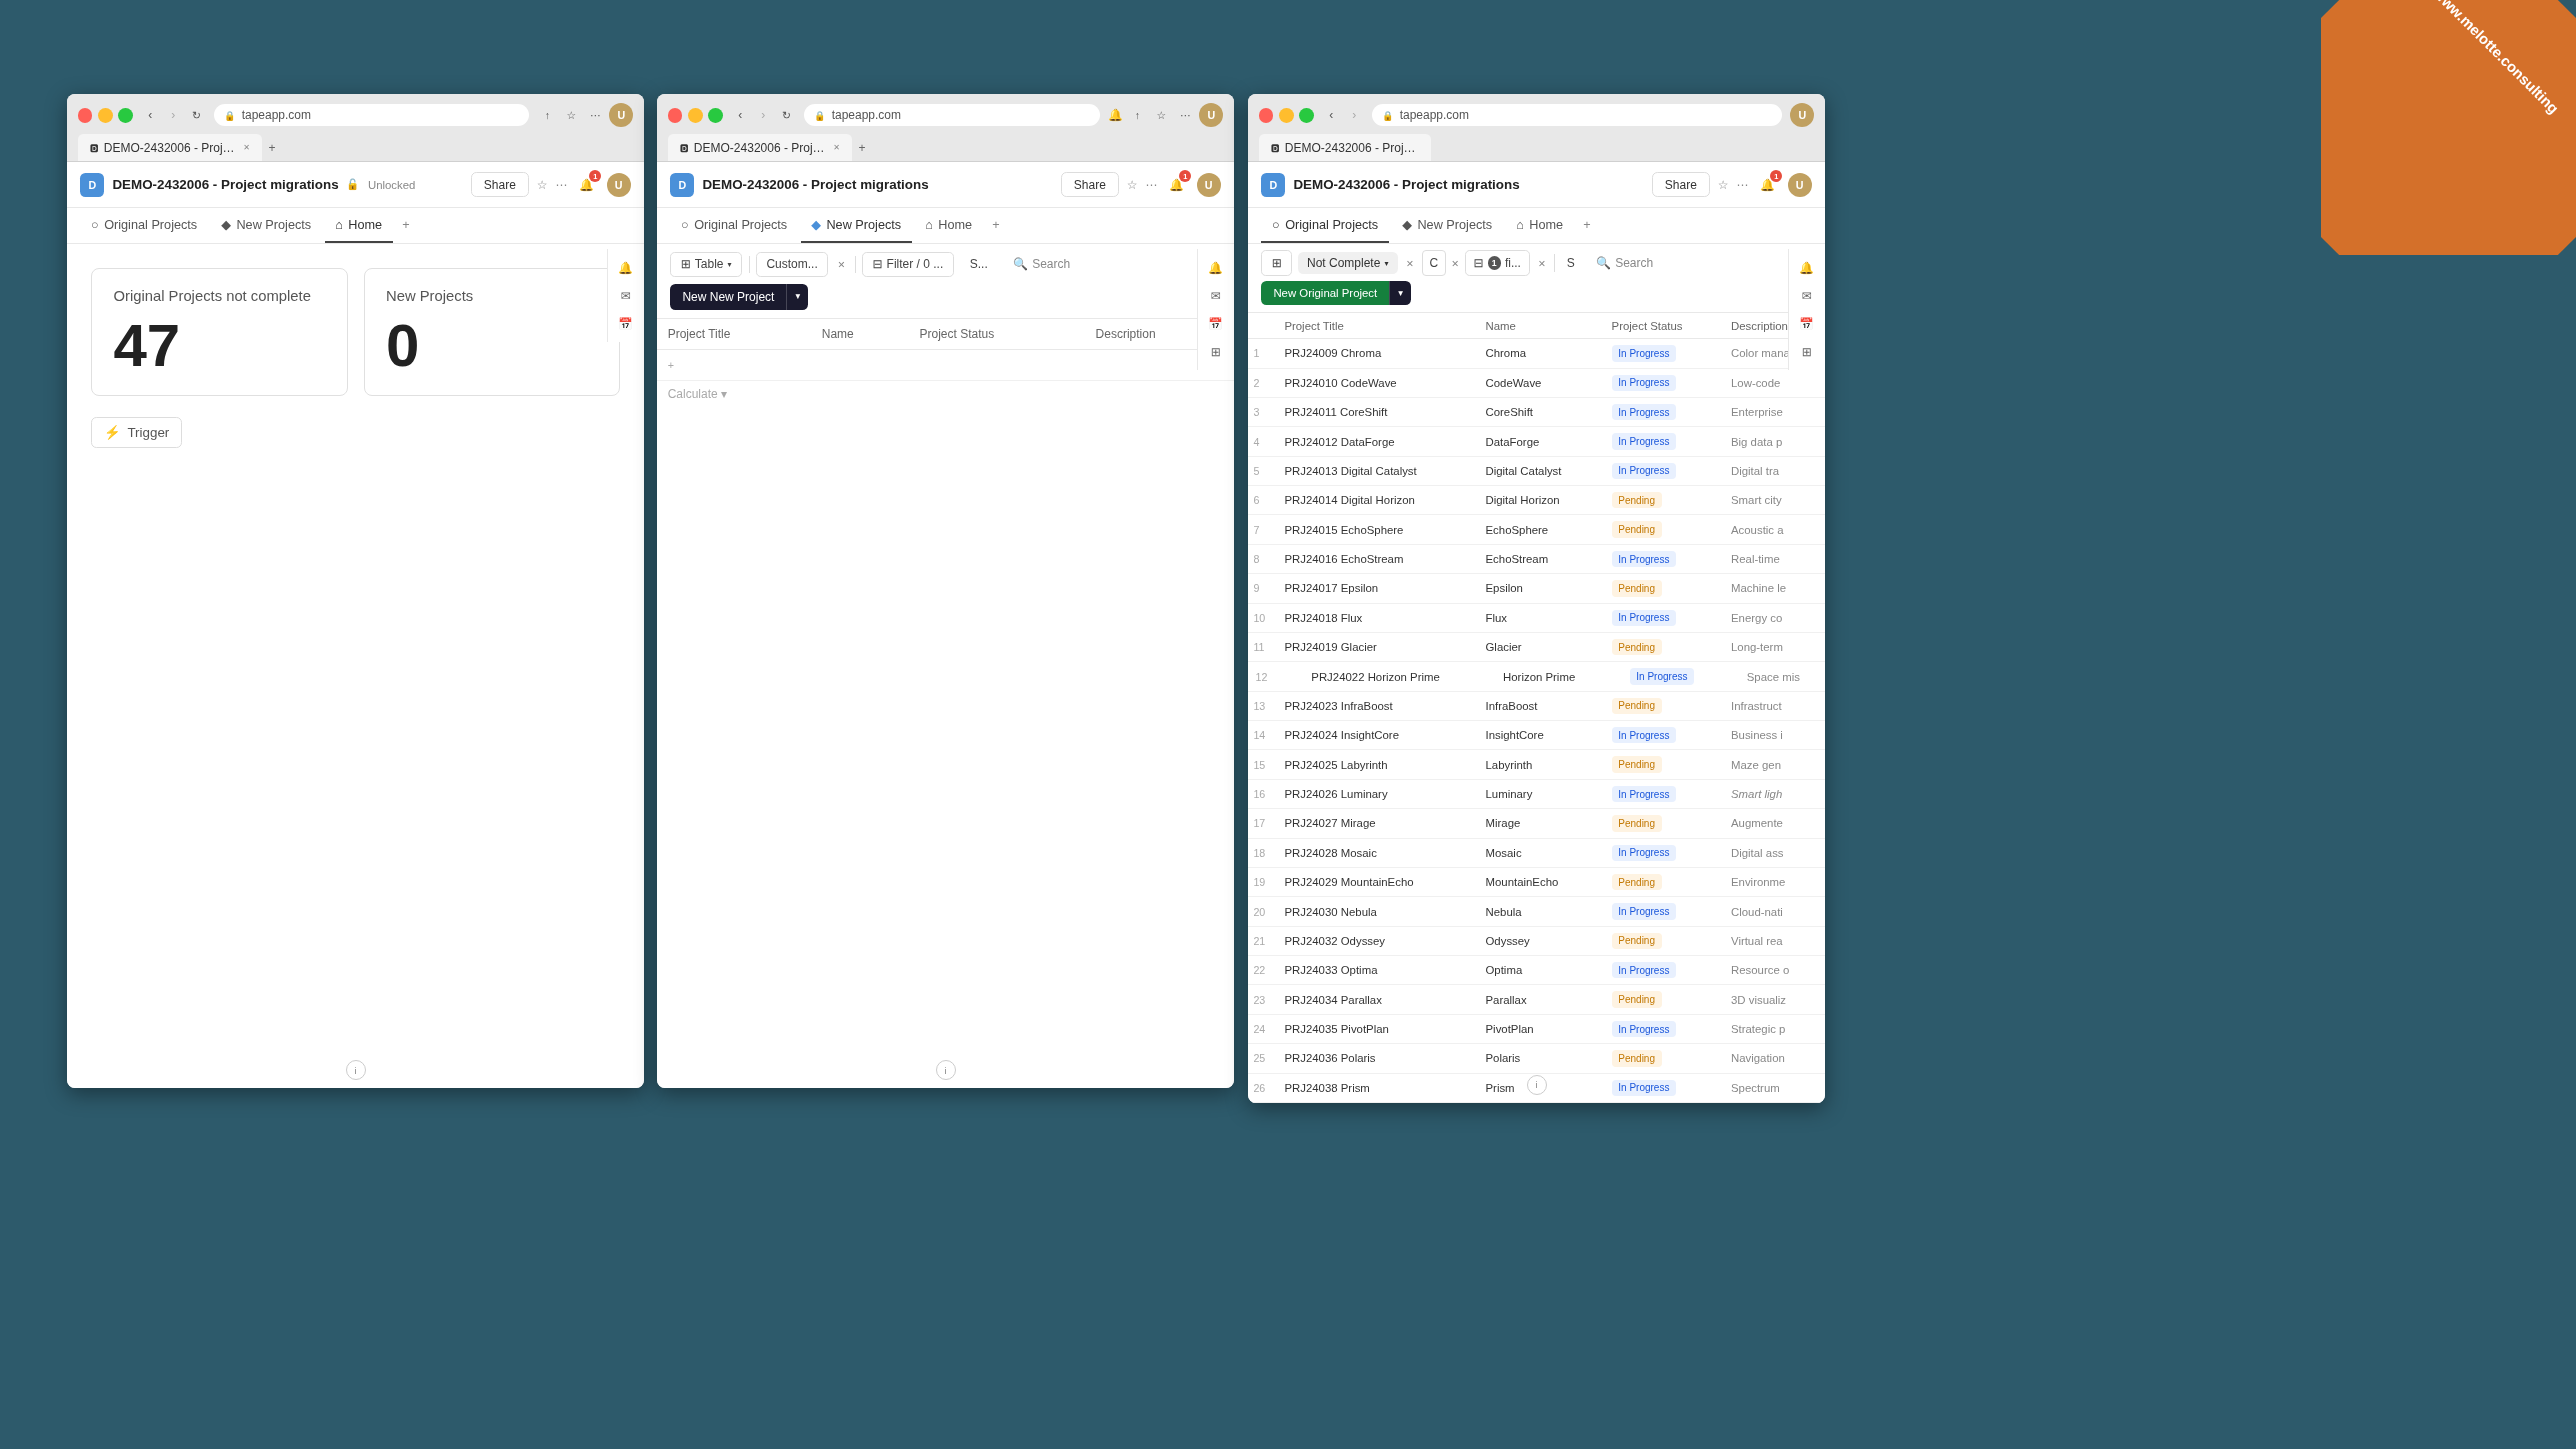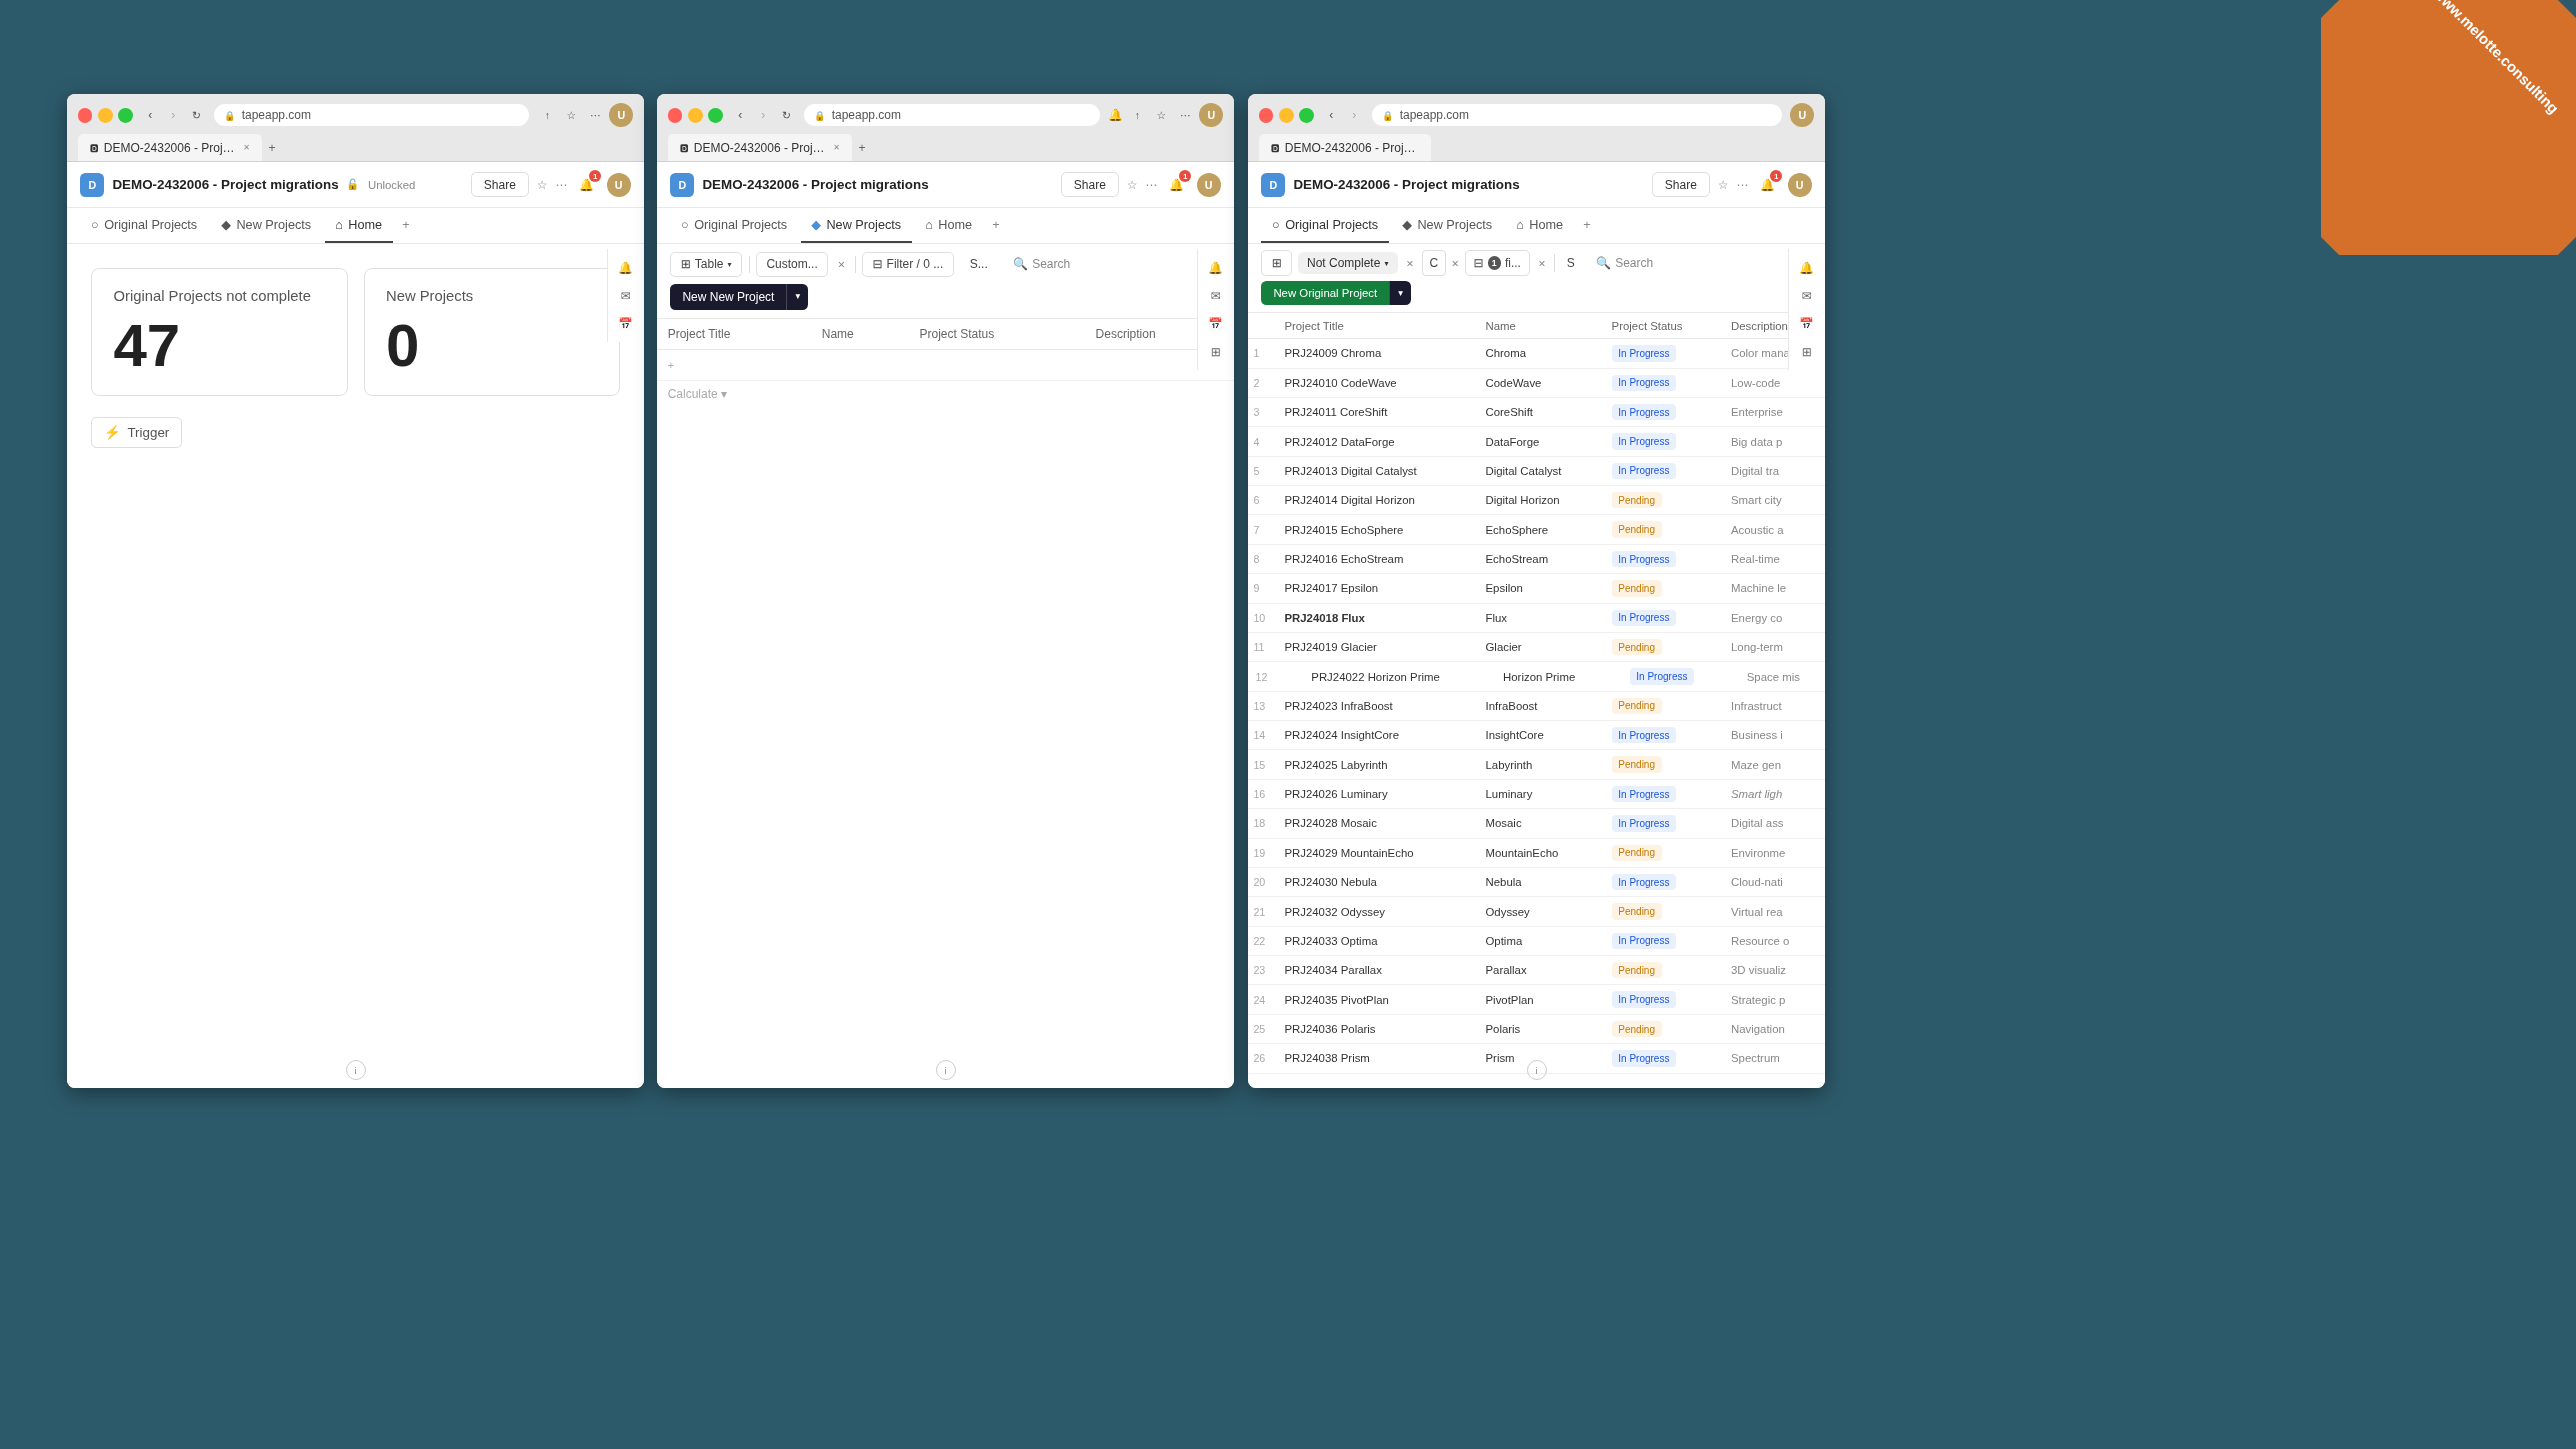--- a/index.html
+++ b/index.html
@@ -468,21 +468,21 @@
       <td style="padding:6px 5.4px;border-bottom:0.7px solid #f0f0f0;color:#aaa;font-size:10.7px;width:27px;">9</td>
       <td style="padding:6px 9.4px;border-bottom:0.7px solid #f0f0f0;color:#333;font-size:11.4px;white-space:nowrap;overflow:hidden;text-overflow:ellipsis;max-width:161px;">PRJ24017 Epsilon</td>
       <td style="padding:6px 9.4px;border-bottom:0.7px solid #f0f0f0;color:#333;font-size:11.4px;white-space:nowrap;overflow:hidden;text-overflow:ellipsis;max-width:121px;">Epsilon</td>
       <td style="padding:6px 9.4px;border-bottom:0.7px solid #f0f0f0;">
         <span style="display:inline-flex;align-items:center;padding:2.7px 6.7px;border-radius:4px;font-size:10px;font-weight:500;background:#fef3e2;color:#c27803;">Pending</span>
       </td>
       <td style="padding:6px 9.4px;border-bottom:0.7px solid #f0f0f0;color:#888;font-size:11.4px;white-space:nowrap;overflow:hidden;text-overflow:ellipsis;max-width:94px;">Machine le</td>
     </tr>
             <tr style="cursor: pointer;">
       <td style="padding:6px 5.4px;border-bottom:0.7px solid #f0f0f0;color:#aaa;font-size:10.7px;width:27px;">10</td>
-      <td style="padding:6px 9.4px;border-bottom:0.7px solid #f0f0f0;color:#333;font-size:11.4px;white-space:nowrap;overflow:hidden;text-overflow:ellipsis;max-width:161px;font-weight:bold;">PRJ24018 Flux</td>
+      <td style="padding:6px 9.4px;border-bottom:0.7px solid #f0f0f0;color:#333;font-size:11.4px;white-space:nowrap;overflow:hidden;text-overflow:ellipsis;max-width:161px;">PRJ24018 Flux</td>
       <td style="padding:6px 9.4px;border-bottom:0.7px solid #f0f0f0;color:#333;font-size:11.4px;white-space:nowrap;overflow:hidden;text-overflow:ellipsis;max-width:121px;">Flux</td>
       <td style="padding:6px 9.4px;border-bottom:0.7px solid #f0f0f0;">
         <span style="display:inline-flex;align-items:center;padding:2.7px 6.7px;border-radius:4px;font-size:10px;font-weight:500;background:#e8f0fe;color:#1a56db;">In Progress</span>
       </td>
       <td style="padding:6px 9.4px;border-bottom:0.7px solid #f0f0f0;color:#888;font-size:11.4px;white-space:nowrap;overflow:hidden;text-overflow:ellipsis;max-width:94px;">Energy co</td>
     </tr>
             <tr style="cursor: pointer;">
       <td style="padding:6px 5.4px;border-bottom:0.7px solid #f0f0f0;color:#aaa;font-size:10.7px;width:27px;">11</td>
       <td style="padding:6px 9.4px;border-bottom:0.7px solid #f0f0f0;color:#333;font-size:11.4px;white-space:nowrap;overflow:hidden;text-overflow:ellipsis;max-width:161px;">PRJ24019 Glacier</td>
       <td style="padding:6px 9.4px;border-bottom:0.7px solid #f0f0f0;color:#333;font-size:11.4px;white-space:nowrap;overflow:hidden;text-overflow:ellipsis;max-width:121px;">Glacier</td>
@@ -528,20 +528,29 @@
       <td style="padding:6px 9.4px;border-bottom:0.7px solid #f0f0f0;color:#888;font-size:11.4px;white-space:nowrap;overflow:hidden;text-overflow:ellipsis;max-width:94px;">Maze gen</td>
     </tr>
             <tr style="cursor: pointer;">
       <td style="padding:6px 5.4px;border-bottom:0.7px solid #f0f0f0;color:#aaa;font-size:10.7px;width:27px;">16</td>
       <td style="padding:6px 9.4px;border-bottom:0.7px solid #f0f0f0;color:#333;font-size:11.4px;white-space:nowrap;overflow:hidden;text-overflow:ellipsis;max-width:161px;">PRJ24026 Luminary</td>
       <td style="padding:6px 9.4px;border-bottom:0.7px solid #f0f0f0;color:#333;font-size:11.4px;white-space:nowrap;overflow:hidden;text-overflow:ellipsis;max-width:121px;">Luminary</td>
       <td style="padding:6px 9.4px;border-bottom:0.7px solid #f0f0f0;">
         <span style="display:inline-flex;align-items:center;padding:2.7px 6.7px;border-radius:4px;font-size:10px;font-weight:500;background:#e8f0fe;color:#1a56db;">In Progress</span>
       </td>
       <td style="padding:6px 9.4px;border-bottom:0.7px solid #f0f0f0;color:#888;font-size:11.4px;white-space:nowrap;overflow:hidden;text-overflow:ellipsis;max-width:94px;font-style:italic;">Smart ligh</td>
+    </tr>
+            <tr style="cursor: pointer;">
+      <td style="padding:6px 5.4px;border-bottom:0.7px solid #f0f0f0;color:#aaa;font-size:10.7px;width:27px;">17</td>
+      <td style="padding:6px 9.4px;border-bottom:0.7px solid #f0f0f0;color:#333;font-size:11.4px;white-space:nowrap;overflow:hidden;text-overflow:ellipsis;max-width:161px;">PRJ24027 Mirage</td>
+      <td style="padding:6px 9.4px;border-bottom:0.7px solid #f0f0f0;color:#333;font-size:11.4px;white-space:nowrap;overflow:hidden;text-overflow:ellipsis;max-width:121px;">Mirage</td>
+      <td style="padding:6px 9.4px;border-bottom:0.7px solid #f0f0f0;">
+        <span style="display:inline-flex;align-items:center;padding:2.7px 6.7px;border-radius:4px;font-size:10px;font-weight:500;background:#fef3e2;color:#c27803;">Pending</span>
+      </td>
+      <td style="padding:6px 9.4px;border-bottom:0.7px solid #f0f0f0;color:#888;font-size:11.4px;white-space:nowrap;overflow:hidden;text-overflow:ellipsis;max-width:94px;">Augmente</td>
     </tr>
             <tr style="cursor: pointer;">
       <td style="padding:6px 5.4px;border-bottom:0.7px solid #f0f0f0;color:#aaa;font-size:10.7px;width:27px;">18</td>
       <td style="padding:6px 9.4px;border-bottom:0.7px solid #f0f0f0;color:#333;font-size:11.4px;white-space:nowrap;overflow:hidden;text-overflow:ellipsis;max-width:161px;">PRJ24028 Mosaic</td>
       <td style="padding:6px 9.4px;border-bottom:0.7px solid #f0f0f0;color:#333;font-size:11.4px;white-space:nowrap;overflow:hidden;text-overflow:ellipsis;max-width:121px;">Mosaic</td>
       <td style="padding:6px 9.4px;border-bottom:0.7px solid #f0f0f0;">
         <span style="display:inline-flex;align-items:center;padding:2.7px 6.7px;border-radius:4px;font-size:10px;font-weight:500;background:#e8f0fe;color:#1a56db;">In Progress</span>
       </td>
       <td style="padding:6px 9.4px;border-bottom:0.7px solid #f0f0f0;color:#888;font-size:11.4px;white-space:nowrap;overflow:hidden;text-overflow:ellipsis;max-width:94px;">Digital ass</td>
     </tr>

